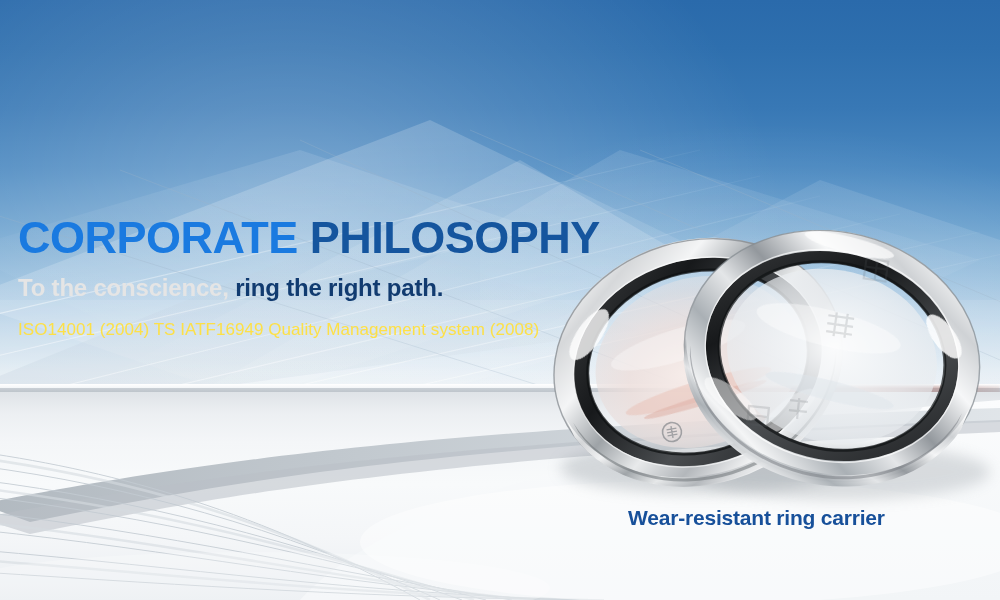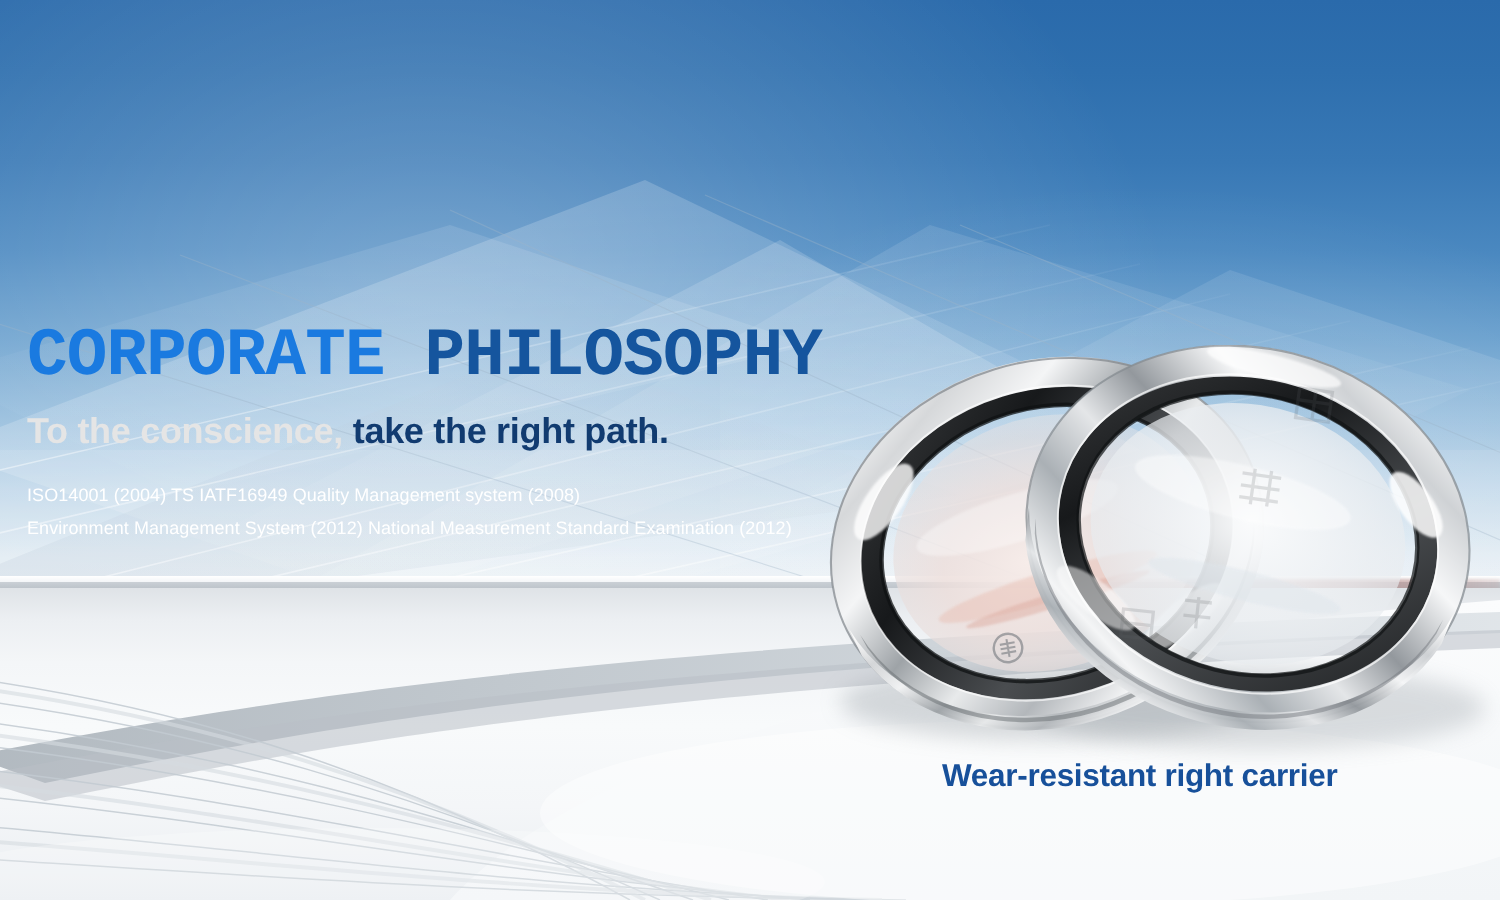--- a/index.html
+++ b/index.html
@@ -126,44 +126,44 @@
     left: 18px;
     top: 212px;
     width: 620px;
   }
   .title {
     margin: 0;
     font-size: 45px;
     line-height: 52px;
     font-weight: 700;
     letter-spacing: -0.5px;
-    font-family: Liberation Mono, monospace;
+    font-family: Liberation Sans, sans-serif;
     white-space: nowrap;
   }
   .t-light { color: #1a7ae0; }
   .t-dark  { color: #15559e; }
 
   .subtitle {
     margin: 9px 0 0 0;
     font-size: 24px;
     line-height: 30px;
     font-weight: 700;
     letter-spacing: -0.2px;
     white-space: nowrap;
   }
   .s-light { color: #e5e5e5; }
   .s-dark  { color: #113b70; }
 
   .certs {
     margin-top: 16px;
   }
   .cert-line {
-    font-size: 12px;
+    font-size: 17px;
     line-height: 22px;
-    color: #ffffff;
+    color: #fde047;
     white-space: nowrap;
     letter-spacing: 0.05px;
   }
 
   
   .caption {
     position: absolute;
     left: 628px;
     top: 506px;
     font-size: 21px;
@@ -405,23 +405,22 @@
       <g transform="translate(258,180) rotate(6)">
         <path d="M-9,-9 L9,-9 M-9,1 L9,1 M0,-12 L0,9"></path>
       </g>
     </g>
   </svg>
 
   <div class="text-block">
 
     <h1 class="title"><span class="t-light">CORPORATE</span><span class="t-dark"> PHILOSOPHY</span></h1>
 
-    <p class="subtitle"><span class="s-light">To the conscience,</span><span class="s-dark"> take the right path.</span></p>
+    <p class="subtitle"><span class="s-light">To the conscience,</span><span class="s-dark"> ring the right path.</span></p>
 
     <div class="certs">
       <div class="cert-line">ISO14001 (2004)  TS IATF16949 Quality Management system (2008)</div>
-      <div class="cert-line">Environment Management System (2012)    National Measurement Standard Examination (2012)</div>
     </div>
   </div>
 
-  <div class="caption">Wear-resistant right carrier</div>
+  <div class="caption">Wear-resistant ring carrier</div>
 
 </div>
 
 </body></html>

